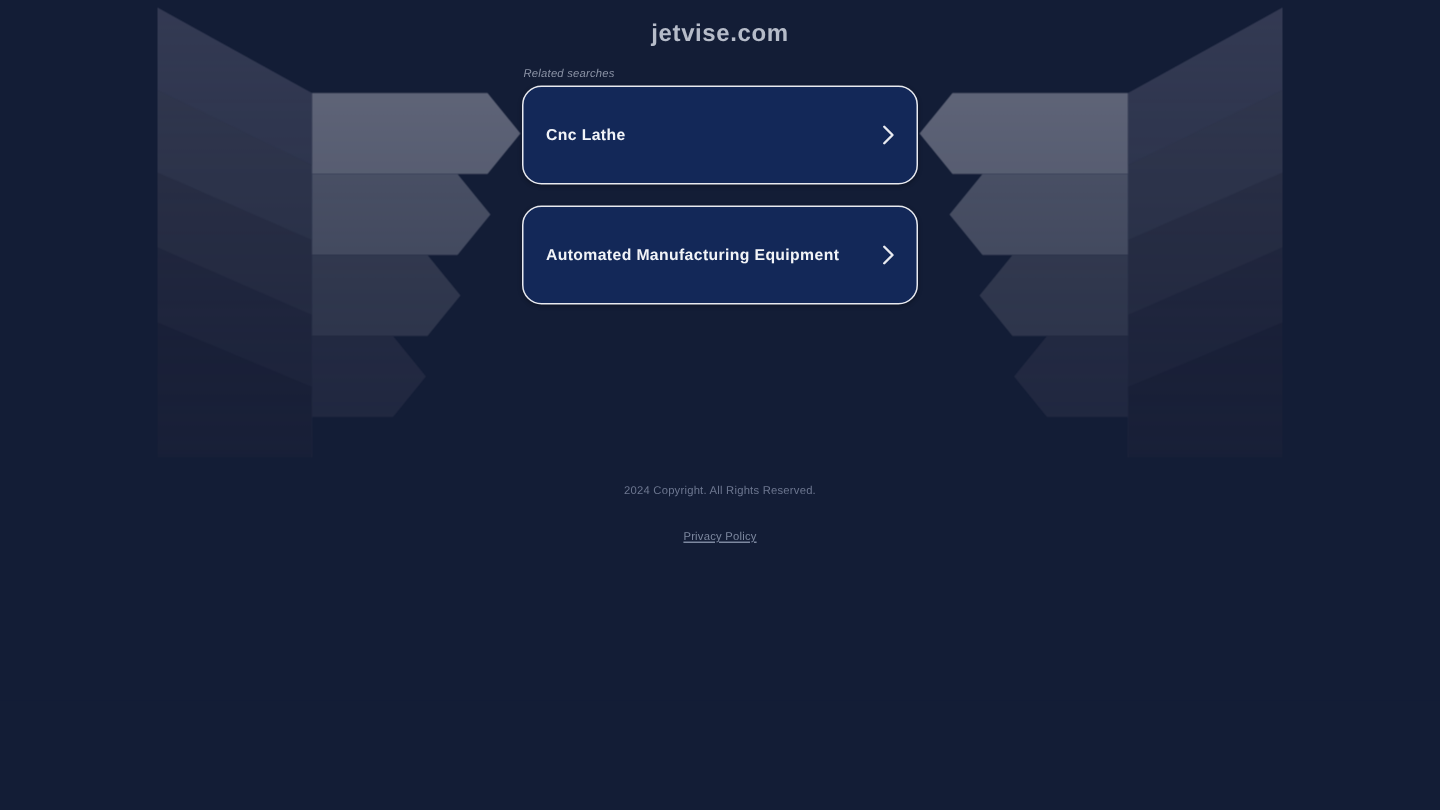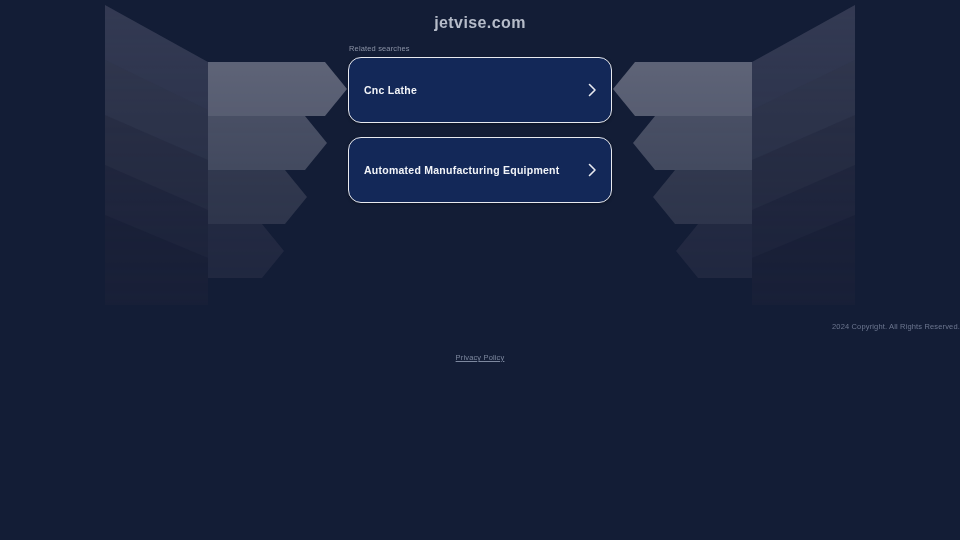--- a/index.html
+++ b/index.html
@@ -61,20 +61,21 @@
     margin-top: 11px;
   }
 
   #related-label {
     font-size: 7.5px;
     color: #8b93a6;
     letter-spacing: 0.15px;
     margin-left: 1px;
     margin-bottom: 3px;
     line-height: 10px;
+    font-style: italic;
   }
 
   .result-card {
     position: relative;
     box-sizing: border-box;
     width: 264px;
     height: 66px;
     margin-bottom: 14px;
     background: #132858;
     border: 1.6px solid #e8eaf0;
@@ -109,21 +110,20 @@
     top: 321px;
     width: 960px;
     text-align: center;
   }
   #copyright {
     font-size: 7.5px;
     color: #6d7par;
     color: #6d7790;
     letter-spacing: 0.15px;
     line-height: 11px;
-    text-align: right;
   }
   #privacy-policy-link {
     display: inline-block;
     margin-top: 20px;
     font-size: 7.5px;
     color: #7d889f;
     letter-spacing: 0.15px;
     text-decoration: underline;
     line-height: 11px;
     cursor: pointer;

